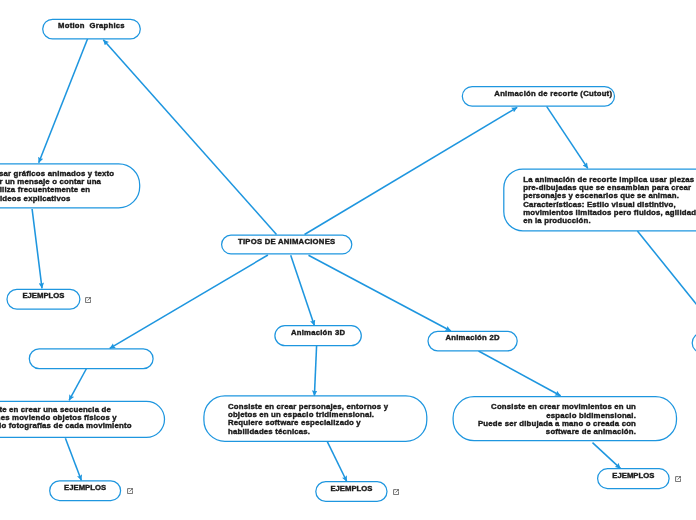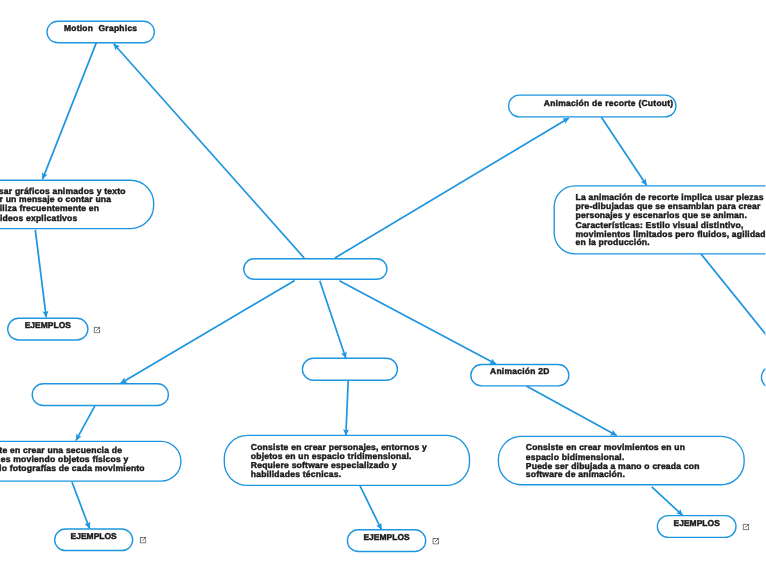--- a/index.html
+++ b/index.html
@@ -88,20 +88,23 @@
     <span>EJEMPLOS</span>
   </div>
   <svg class="ext-icon" style="left:84.9px;top:296.8px;" width="6.2" height="6.2" viewBox="0 0 62 62">
     <g fill="none" stroke="#606060" stroke-width="9" stroke-linecap="round" stroke-linejoin="round">
       <path d="M32 6 H6 V56 H56 V31"></path>
       <path d="M29 33 L55 6"></path>
       <path d="M42 6 H56 V20"></path>
     </g>
   </svg>
 
+  <div class="node topic" style="left:221.6px;top:235.2px;width:130.2px;height:18.7px;">
+    <span>TIPOS DE ANIMACIONES</span>
+  </div>
 
   <div class="node topic" style="left:462.3px;top:86.5px;width:182px;height:19.7px;">
     <span>Animación de recorte (Cutout)</span>
   </div>
 
   <div class="node desc" style="left:503.8px;top:169px;width:250px;height:61.8px;">
     <div class="txt" style="left:18.4px;top:5.8px;">
       <div>La animación de recorte implica usar piezas</div>
       <div>pre-dibujadas que se ensamblan para crear</div>
       <div>personajes y escenarios que se animan.</div>
@@ -124,20 +127,23 @@
     <span>EJEMPLOS</span>
   </div>
   <svg class="ext-icon" style="left:127.3px;top:487.5px;" width="6.2" height="6.2" viewBox="0 0 62 62">
     <g fill="none" stroke="#606060" stroke-width="9" stroke-linecap="round" stroke-linejoin="round">
       <path d="M32 6 H6 V56 H56 V31"></path>
       <path d="M29 33 L55 6"></path>
       <path d="M42 6 H56 V20"></path>
     </g>
   </svg>
 
+  <div class="node topic" style="left:274.9px;top:325.7px;width:86.4px;height:20px;">
+    <span>Animación 3D</span>
+  </div>
 
   <div class="node desc" style="left:203.9px;top:395.8px;width:198px;height:45.5px;">
     <div class="txt" style="left:23.1px;top:6px;">
       <div>Consiste en crear personajes, entornos y</div>
       <div>objetos en un espacio tridimensional.</div>
       <div>Requiere software especializado y</div>
       <div>habilidades técnicas.</div>
     </div>
   </div>
 
@@ -149,21 +155,21 @@
       <path d="M32 6 H6 V56 H56 V31"></path>
       <path d="M29 33 L55 6"></path>
       <path d="M42 6 H56 V20"></path>
     </g>
   </svg>
 
   <div class="node topic" style="left:428px;top:331.4px;width:89.2px;height:19.4px;">
     <span>Animación 2D</span>
   </div>
 
-  <div class="node desc" style="left:453.1px;top:396.7px;width:223.4px;height:44px;">
+  <div class="node desc" style="left:453.1px;top:396.7px;width:223.4px;height:44px;text-align:right;">
     <div class="txt" style="left:23.9px;top:5.8px;">
       <div>Consiste en crear movimientos en un</div>
       <div>espacio bidimensional.</div>
       <div>Puede ser dibujada a mano o creada con</div>
       <div>software de animación.</div>
     </div>
   </div>
 
   <div class="node leaf" style="left:597.6px;top:468.7px;width:71.5px;height:19.8px;">
     <span>EJEMPLOS</span>

